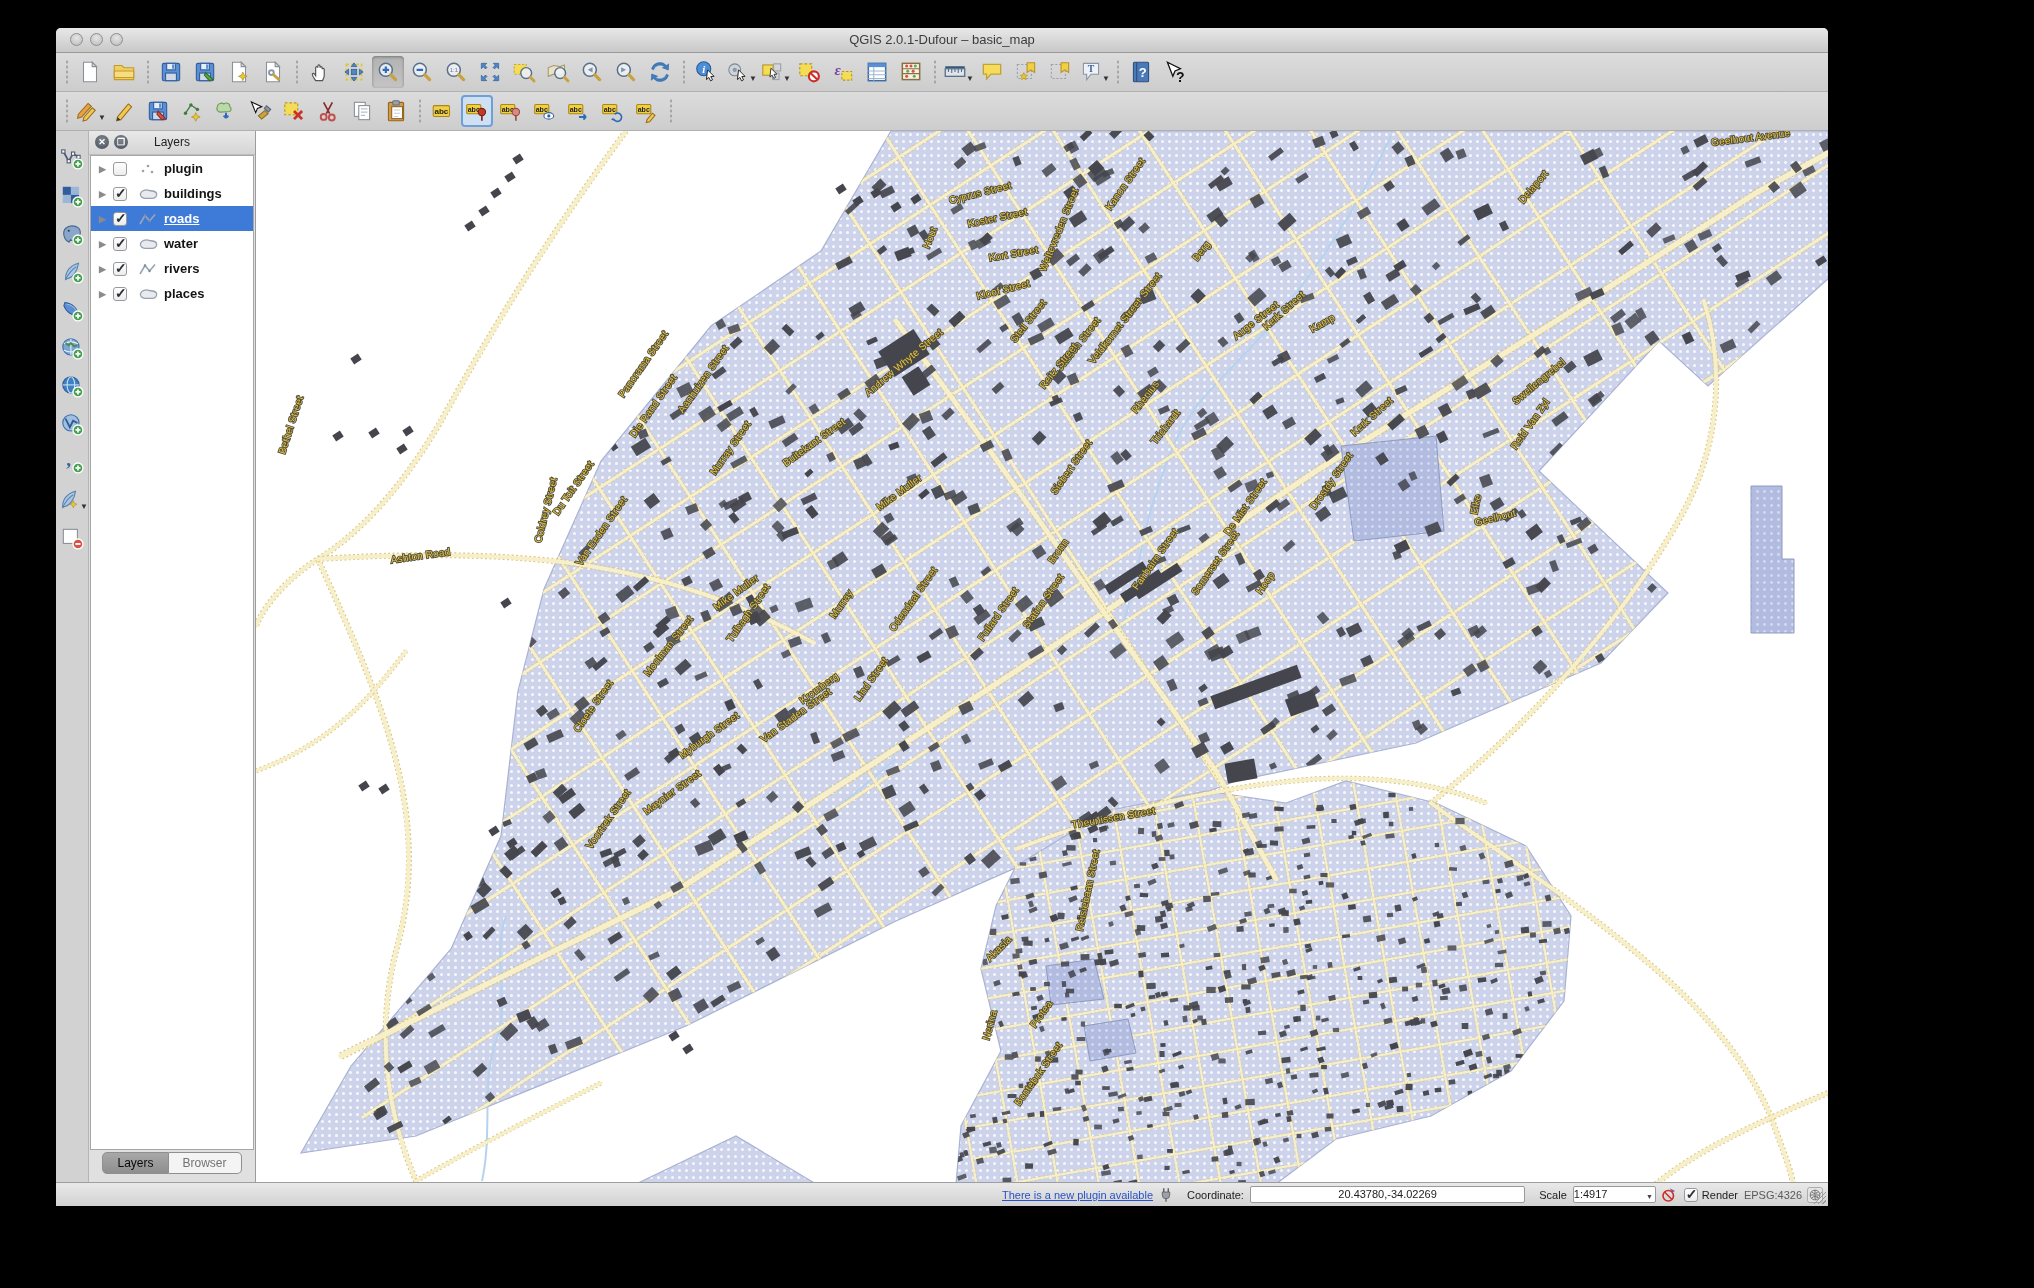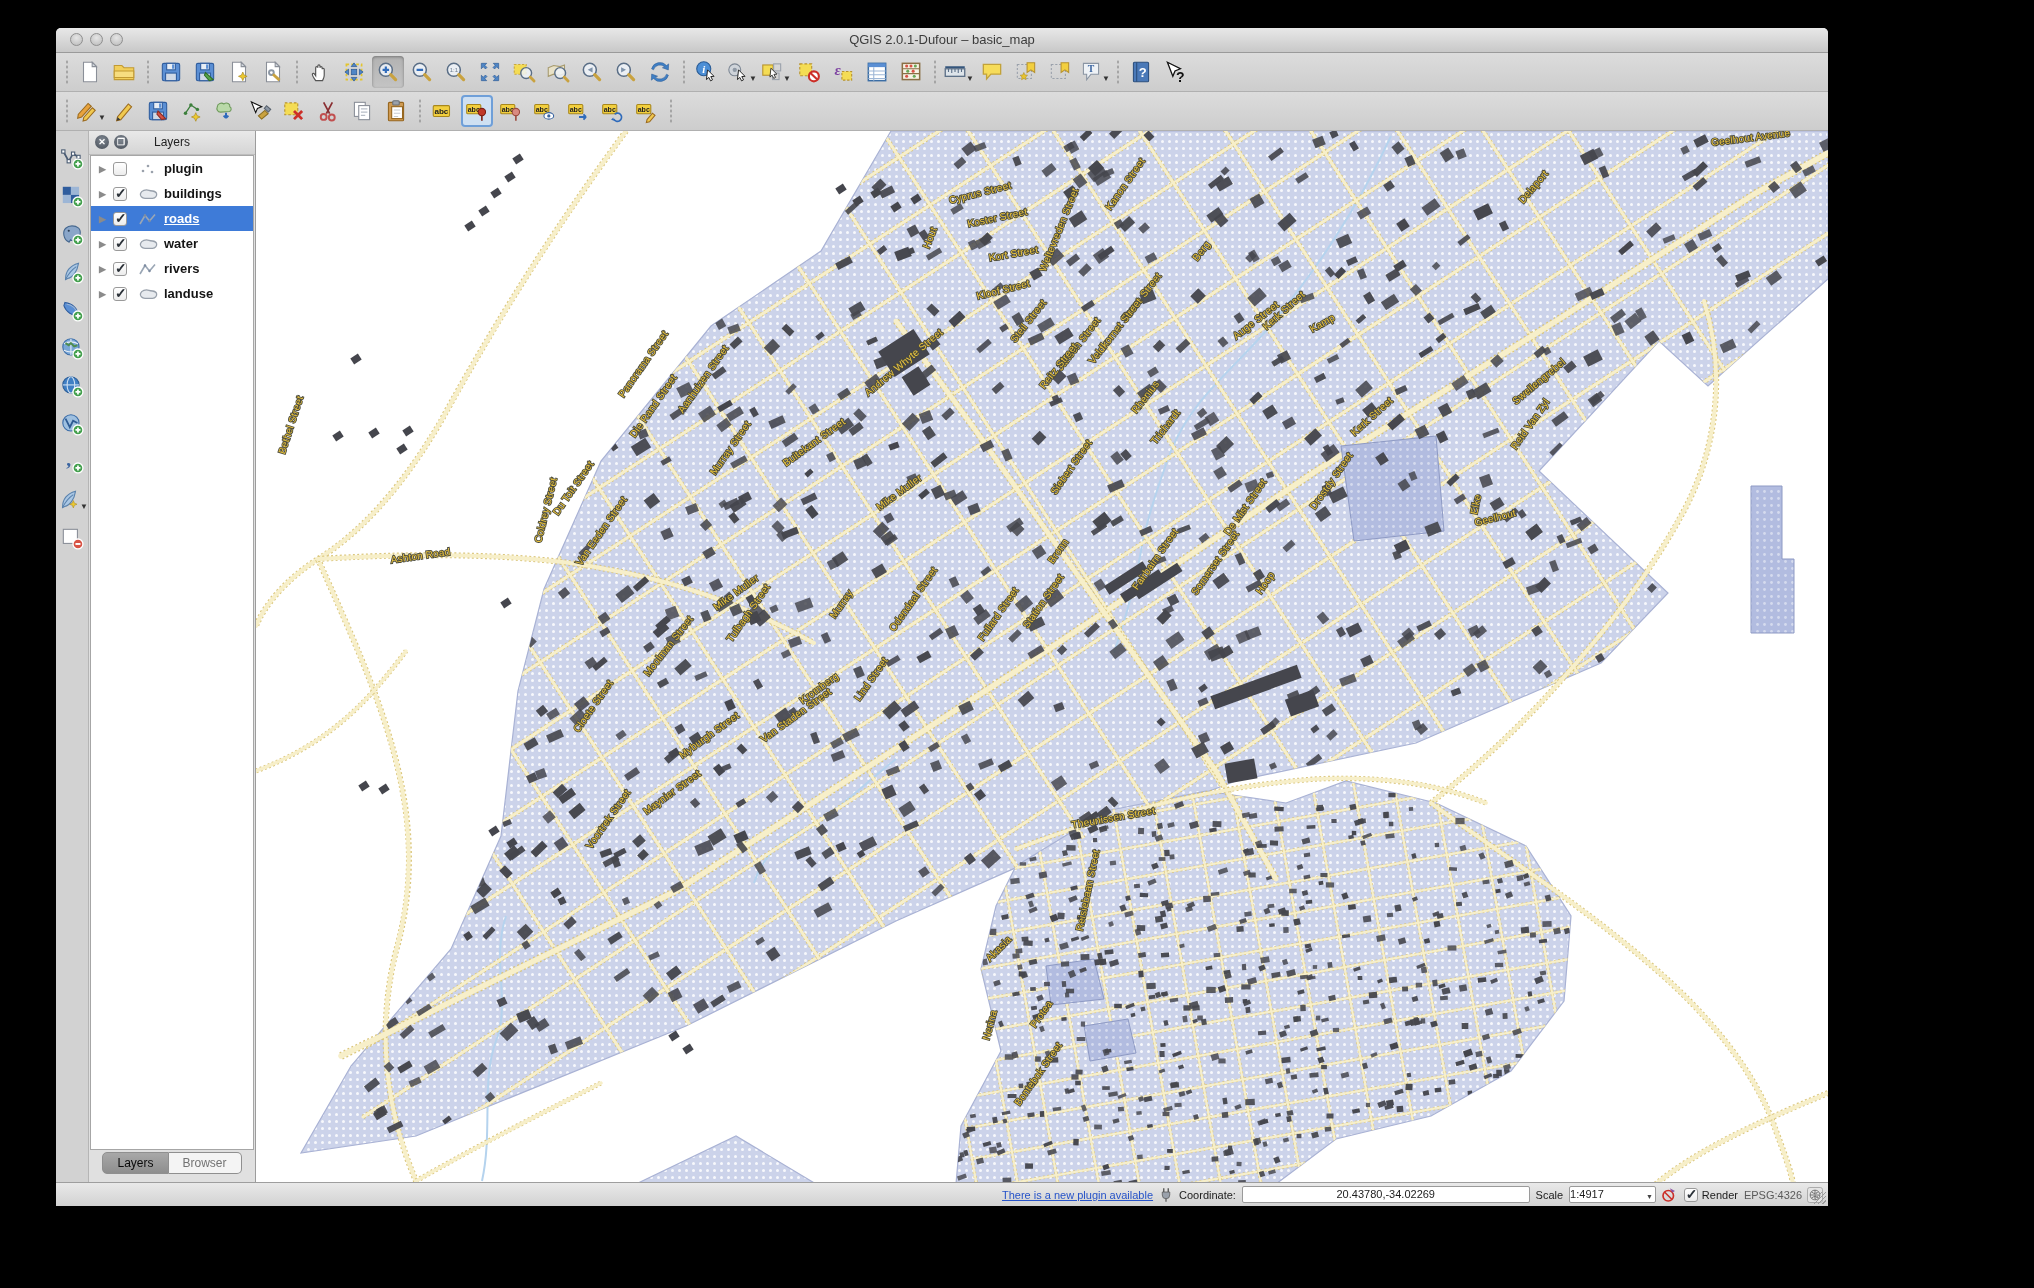--- a/index.html
+++ b/index.html
@@ -56,21 +56,21 @@
   #statusbar{height:23px;background:linear-gradient(#e9e9e9,#d2d2d2);border-top:1px solid #9e9e9e;
     display:flex;align-items:center;font-size:11px;color:#1c1c1c;flex:0 0 auto;position:relative;justify-content:center;}
   #plugin-link{margin-left:946px;color:#2653c9;text-decoration:underline;white-space:nowrap;}
   .sico{width:18px;height:18px;margin:0 4px;flex:0 0 auto;}
   .sico svg{width:18px;height:18px;}
   #coord-field{width:290px;height:15px;background:#fff;border:1px solid #9a9a9a;border-radius:2px;
     text-align:center;font-size:11px;line-height:15px;margin:0 6px;}
   #scale-combo{width:86px;height:15px;background:#fff;border:1px solid #9a9a9a;border-radius:2px;
     font-size:11px;line-height:15px;margin-left:6px;position:relative;}
   #scale-combo .arr{position:absolute;right:2px;top:2px;font-size:7px;color:#444;}
-  .slabel{white-space:nowrap;}
+  .slabel{margin-left:8px;white-space:nowrap;}
   #epsg{color:#5a5a5a;margin-left:6px;white-space:nowrap;}
   #grip{position:absolute;right:2px;bottom:2px;width:12px;height:12px;
     background:repeating-linear-gradient(135deg,transparent,transparent 2px,#9a9a9a 2px,#9a9a9a 3px);}
 </style>
 </head>
 <body>
 
 <div id="window">
   <div id="titlebar">
     <span class="tl" style="left:14px"></span>
@@ -585,21 +585,21 @@
                 <circle cx="12.5" cy="11" r="1.2" fill="#7c8ba0"></circle>
               </svg></span>
             <span class="lname">rivers</span>
           </div>
           <div class="lrow">
             <span class="tri">▶</span>
             <span class="cbox checked"></span>
             <span class="licon"><svg viewBox="0 0 20 18" width="22" height="18">
                 <path d="M3.5,8.5 c1,-3 5,-4.2 8.5,-3.2 c4,1.2 6.5,.2 7.5,3 c.8,2.4 -1,5 -4,5 l-7.5,0 c-3,0 -5.3,-2.4 -4.5,-4.8 z" fill="#e7eaee" stroke="#98a0ab" stroke-width="1.3"></path>
               </svg></span>
-            <span class="lname">landuse</span>
+            <span class="lname">places</span>
           </div>
         </div>
       <div id="tabsrow">
           <span class="ptab active">Layers</span>
           <span class="ptab">Browser</span>
         </div>
     </div>
 
     <div id="map-wrap">
       <svg id="map-svg" width="1572" height="1053">

